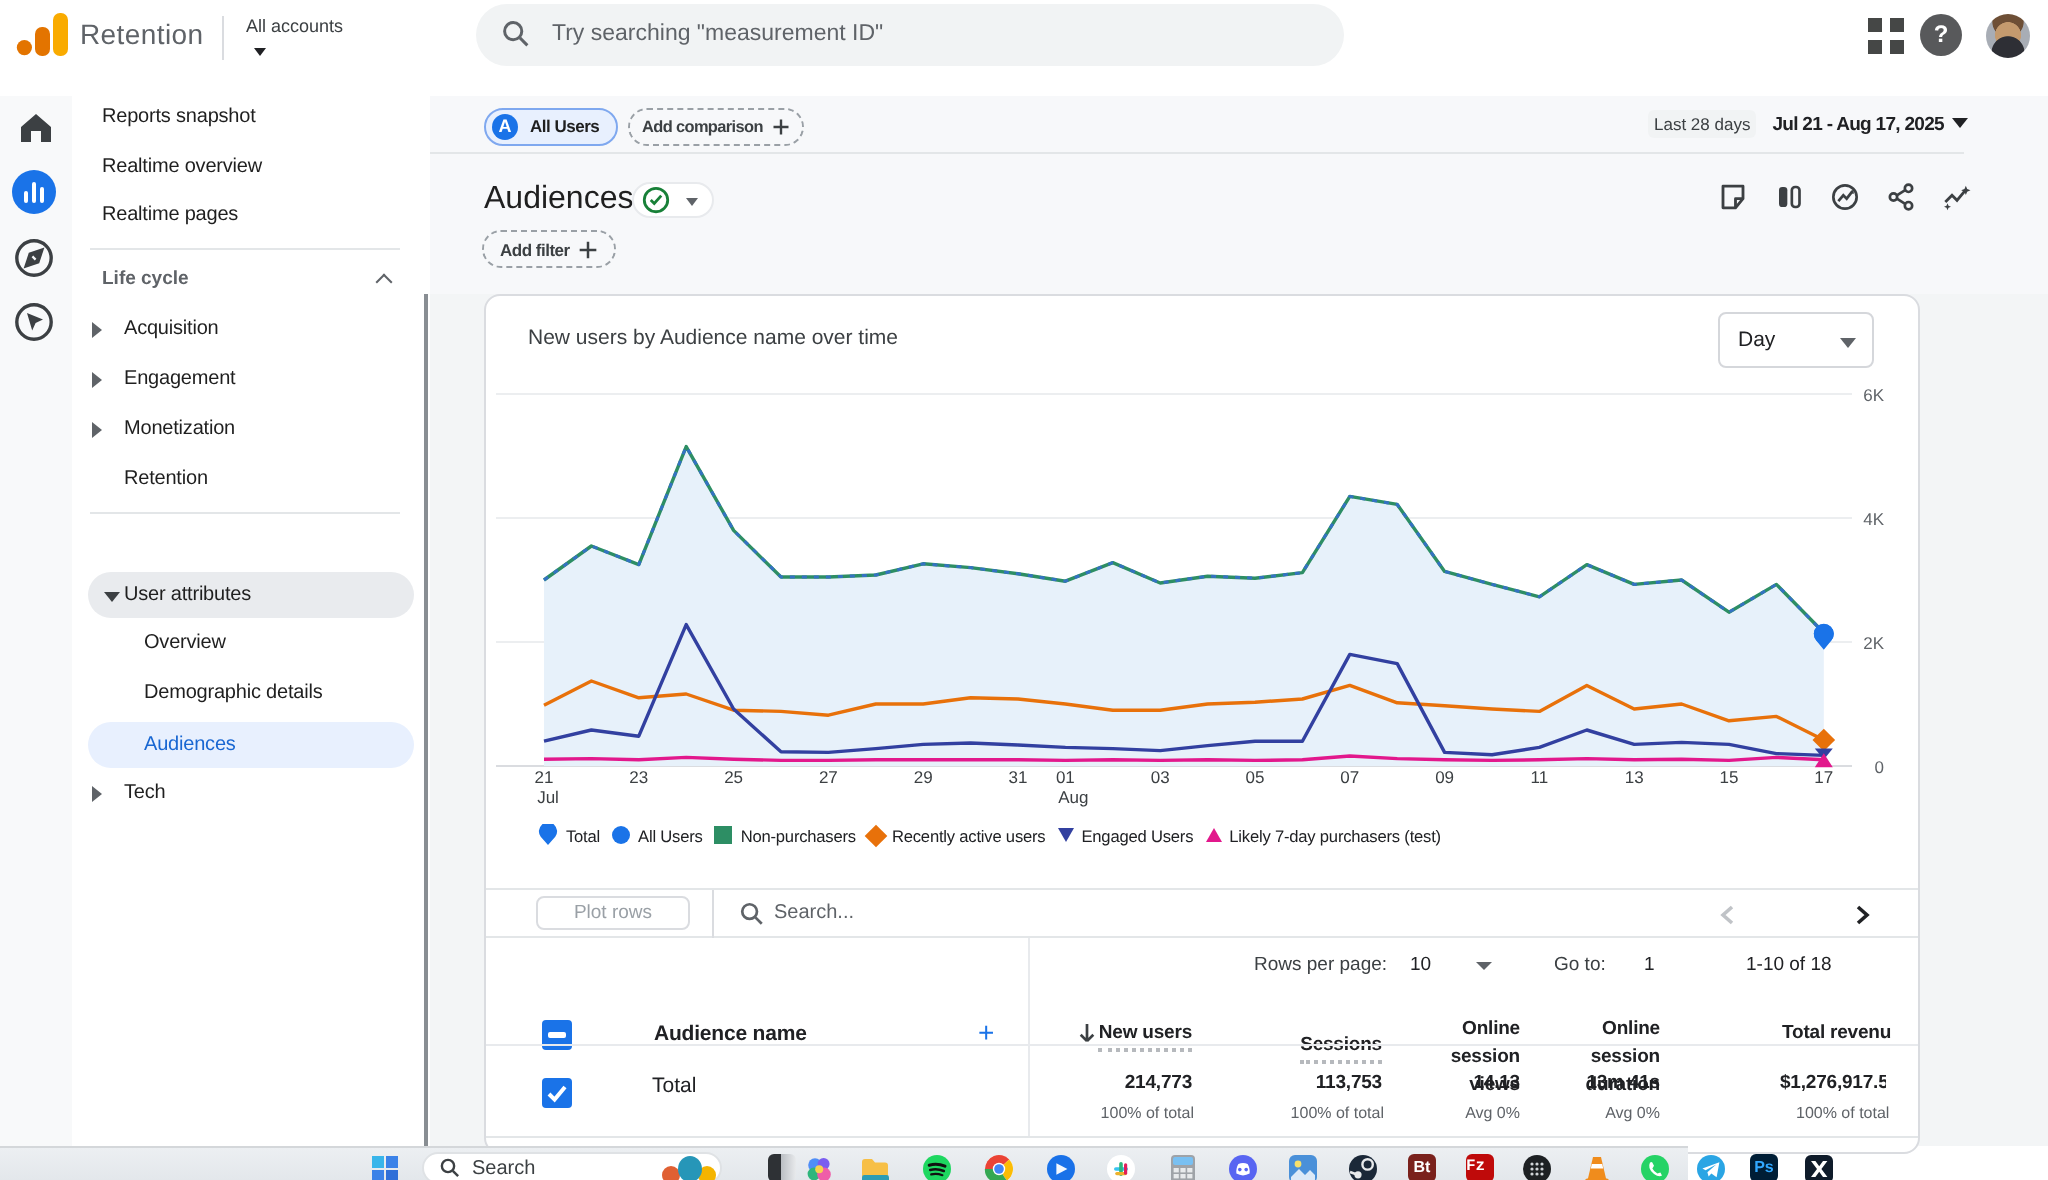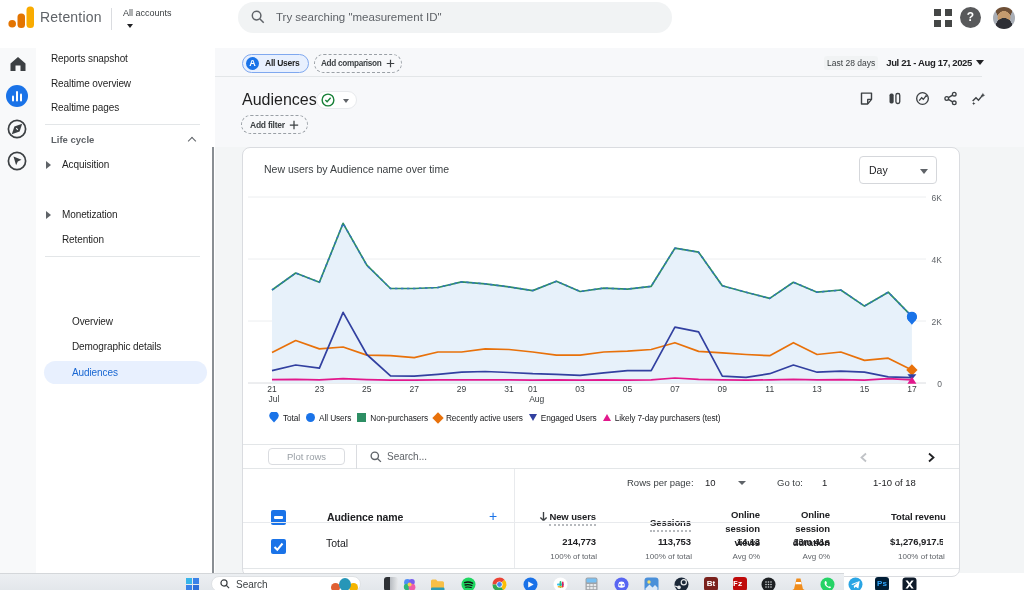--- a/index.html
+++ b/index.html
@@ -130,26 +130,29 @@
     <path d="M13.5 108.5 L21.5 111.8 L17.8 113.5 L16.1 117.2 Z" fill="#3c4043"></path>
   </svg>
 </div>
 <div id="nav">
   <div class="ni" style="left:15px;top:-1px">Reports snapshot</div>
   <div class="ni" style="left:15px;top:24px">Realtime overview</div>
   <div class="ni" style="left:15px;top:48px">Realtime pages</div>
   <div class="navdiv" style="top:76px"></div>
   <div class="ni" style="left:0;top:105px;width:178px;padding-left:26px"><span class="arrow-r"></span>Acquisition</div>
   <div class="ni sechead" style="left:15px;top:80px;width:163px">Life cycle<span class="chev-up"></span></div>
+  <div class="ni" style="left:0;top:130px;width:178px;padding-left:26px"><span class="arrow-r"></span>Engagement</div>
   <div class="ni" style="left:0;top:155px;width:178px;padding-left:26px"><span class="arrow-r"></span>Monetization</div>
   <div class="ni" style="left:26px;top:180px">Retention</div>
   <div class="navdiv" style="top:208px"></div>
+  <div class="ni" style="left:8px;top:238px;width:163px;height:23px;line-height:23px;padding-left:18px;background:#e9ebee;border-radius:12px"><span class="arrow-d"></span>User attributes</div>
   <div class="ni" style="left:36px;top:262px">Overview</div>
   <div class="ni" style="left:36px;top:287px">Demographic details</div>
   <div class="ni" style="left:8px;top:313px;width:163px;height:23px;line-height:23px;padding-left:28px;background:#e8f0fe;border-radius:12px;color:#1967d2">Audiences</div>
+  <div class="ni" style="left:0;top:337px;width:178px;padding-left:26px"><span class="arrow-r"></span>Tech</div>
 </div>
 <div id="navscroll"></div>
 
 <div id="main">
   <div id="graybg"></div>
   <div class="chip-au">
       <span class="ac">A</span>
       <span class="chiptxt">All Users</span>
     </div>
   <div class="chip-dash" style="left:99px; top:5.5px; padding:0 6px;"><span class="chiptxt" style="color:#3c4043;font-size:8.2px;letter-spacing:-0.3px">Add comparison</span>&nbsp;<svg width="9" height="9" viewBox="0 0 12 12">

